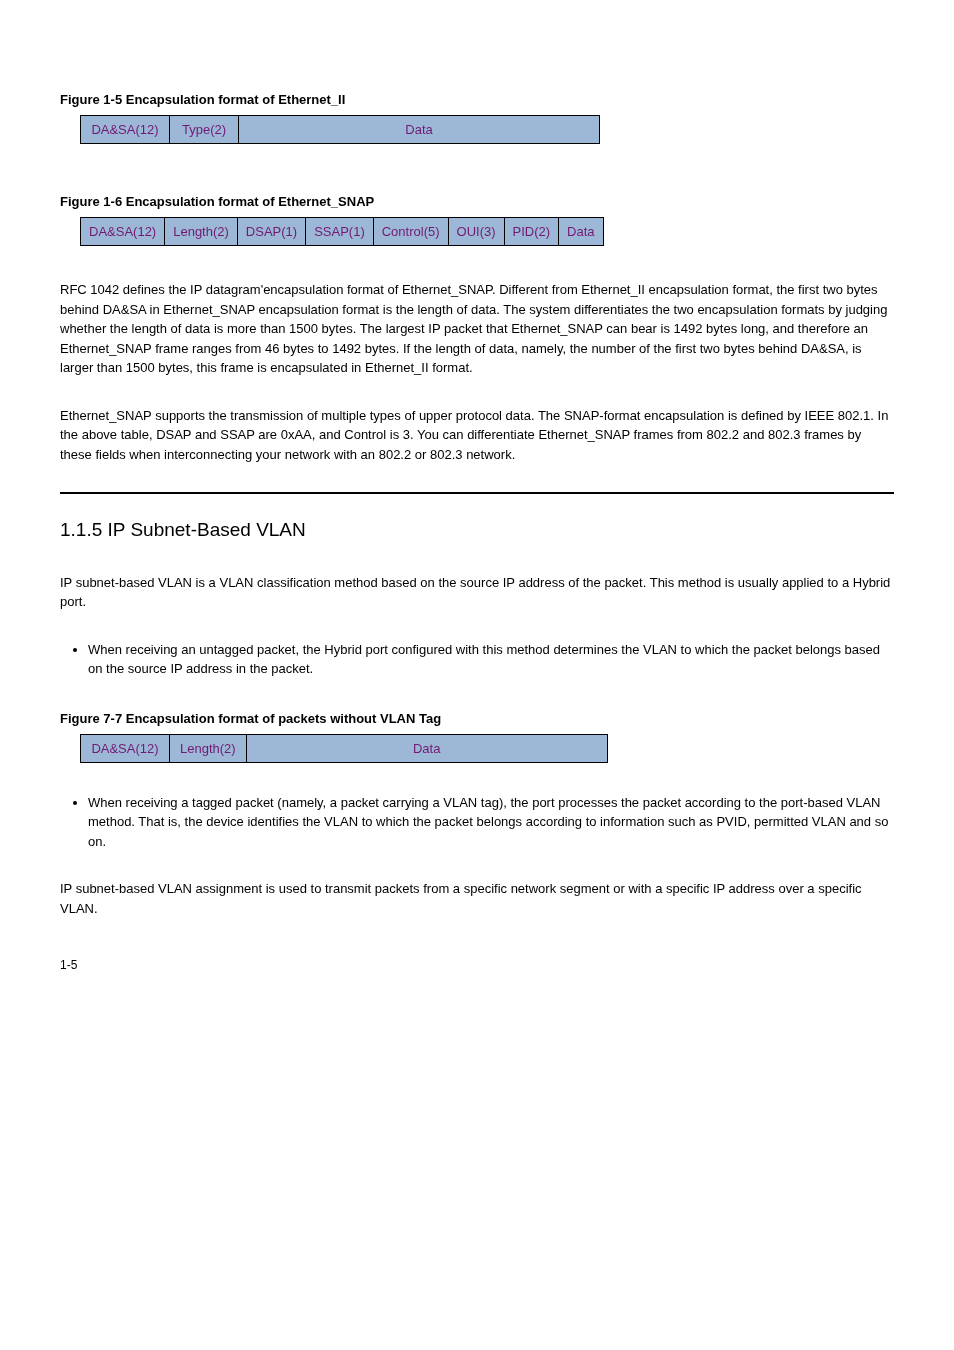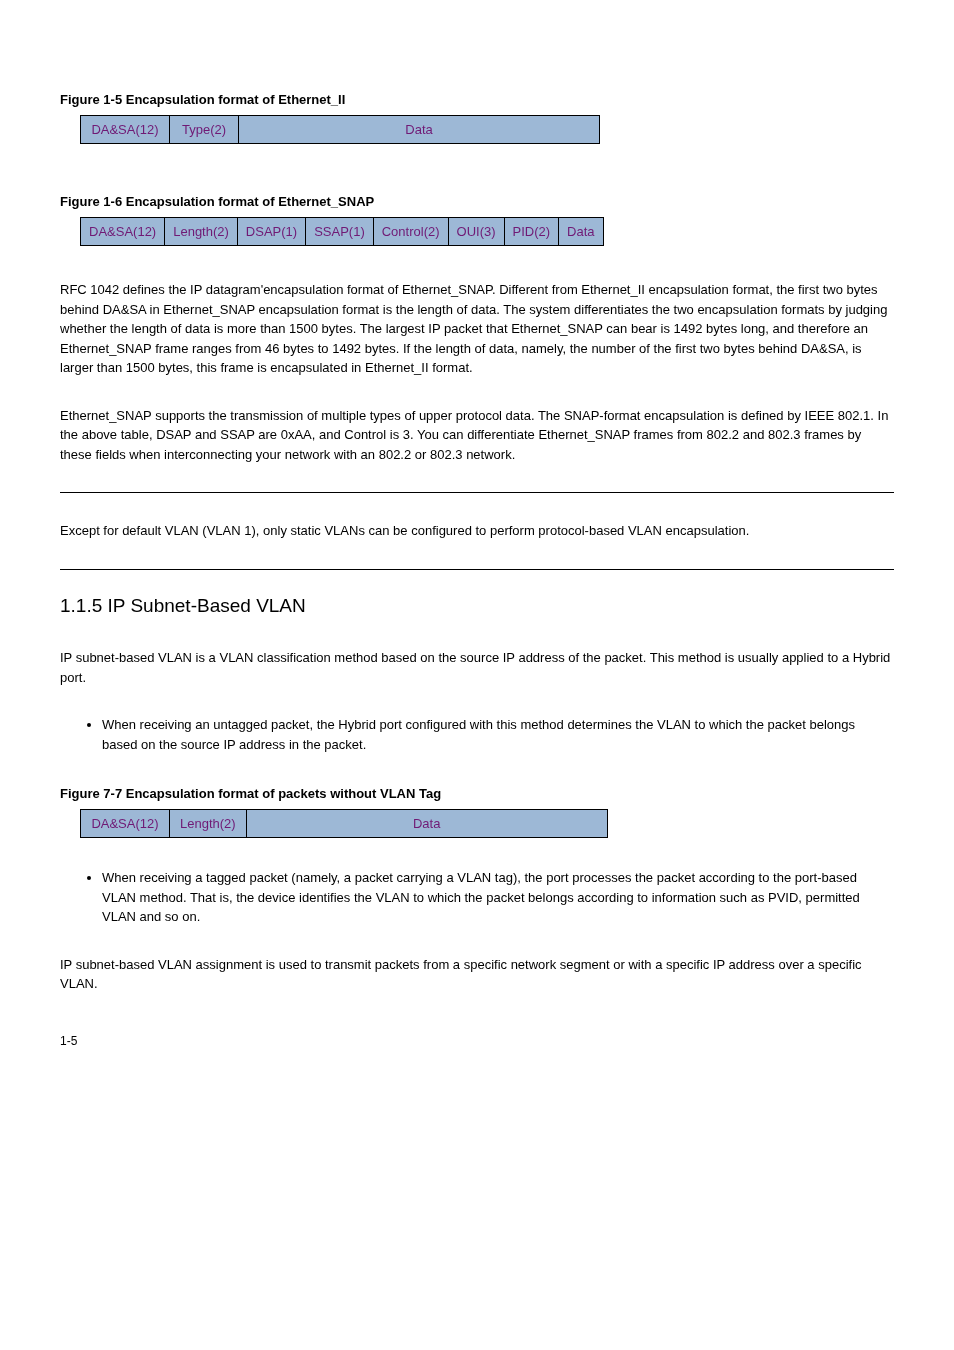--- a/index.html
+++ b/index.html
@@ -38,21 +38,21 @@
   .frame3 td.c3 { width: 340px; }
   p { margin: 28px 0; line-height: 1.5; }
   .section-num { font-weight: normal; }
   .section-title { font-size: 19px; margin-top: 22px; }
   hr { border: none; border-top: 1px solid #000; margin: 0; }
   .note-block { margin: 0 0 0 0; }
   .note-header { display: flex; align-items: flex-end; gap: 6px; margin: 14px 0 8px 0; }
   .note-header svg { width: 28px; height: 22px; }
   .note-label { font-weight: bold; font-size: 13px; }
   ul { margin: 8px 0; padding-left: 28px; }
-  ul li { margin: 8px 14px; line-height: 1.5; }
+  ul li { margin: 8px 0; line-height: 1.5; }
   .footer { text-align: left; font-size: 12px; margin-top: 40px; }
 </style>
 </head>
 <body>
 
 <div class="caption">Figure 1-5 Encapsulation format of Ethernet_II</div>
 <table class="frame-table frame1">
   <tbody>
       <tr>
     <td class="c1">DA&amp;SA(12)</td>
@@ -63,34 +63,33 @@
   </table>
 
 <div class="caption" style="margin-top:50px;">Figure 1-6 Encapsulation format of Ethernet_SNAP</div>
 <table class="frame-table frame2">
   <tbody>
       <tr>
     <td>DA&amp;SA(12)</td>
     <td>Length(2)</td>
     <td>DSAP(1)</td>
     <td>SSAP(1)</td>
-    <td>Control(2)</td>
+    <td>Control(5)</td>
     <td>OUI(3)</td>
     <td>PID(2)</td>
     <td>Data</td>
   </tr>
 </tbody>
   </table>
 
 <p style="margin-top:34px;">RFC 1042 defines the IP datagram'encapsulation format of Ethernet_SNAP. Different from Ethernet_II encapsulation format, the first two bytes behind DA&amp;SA in Ethernet_SNAP encapsulation format is the length of data. The system differentiates the two encapsulation formats by judging whether the length of data is more than 1500 bytes. The largest IP packet that Ethernet_SNAP can bear is 1492 bytes long, and therefore an Ethernet_SNAP frame ranges from 46 bytes to 1492 bytes. If the length of data, namely, the number of the first two bytes behind DA&amp;SA, is larger than 1500 bytes, this frame is encapsulated in Ethernet_II format.</p>
 <p>Ethernet_SNAP supports the transmission of multiple types of upper protocol data. The SNAP-format encapsulation is defined by IEEE 802.1. In the above table, DSAP and SSAP are 0xAA, and Control is 3. You can differentiate Ethernet_SNAP frames from 802.2 and 802.3 frames by these fields when interconnecting your network with an 802.2 or 802.3 network.</p>
 
 <div class="note-block">
   <hr>
-  <p>Except for default VLAN (VLAN 1), only static VLANs can be configured to perform protocol-based VLAN encapsulation.</p>
   <hr>
 </div>
 
 <p class="section-title">
   <span class="section-num">1.1.5  </span><span>IP Subnet-Based VLAN</span>
 </p>
 
 <p>IP subnet-based VLAN is a VLAN classification method based on the source IP address of the packet. This method is usually applied to a Hybrid port.</p>
 
 <ul>

